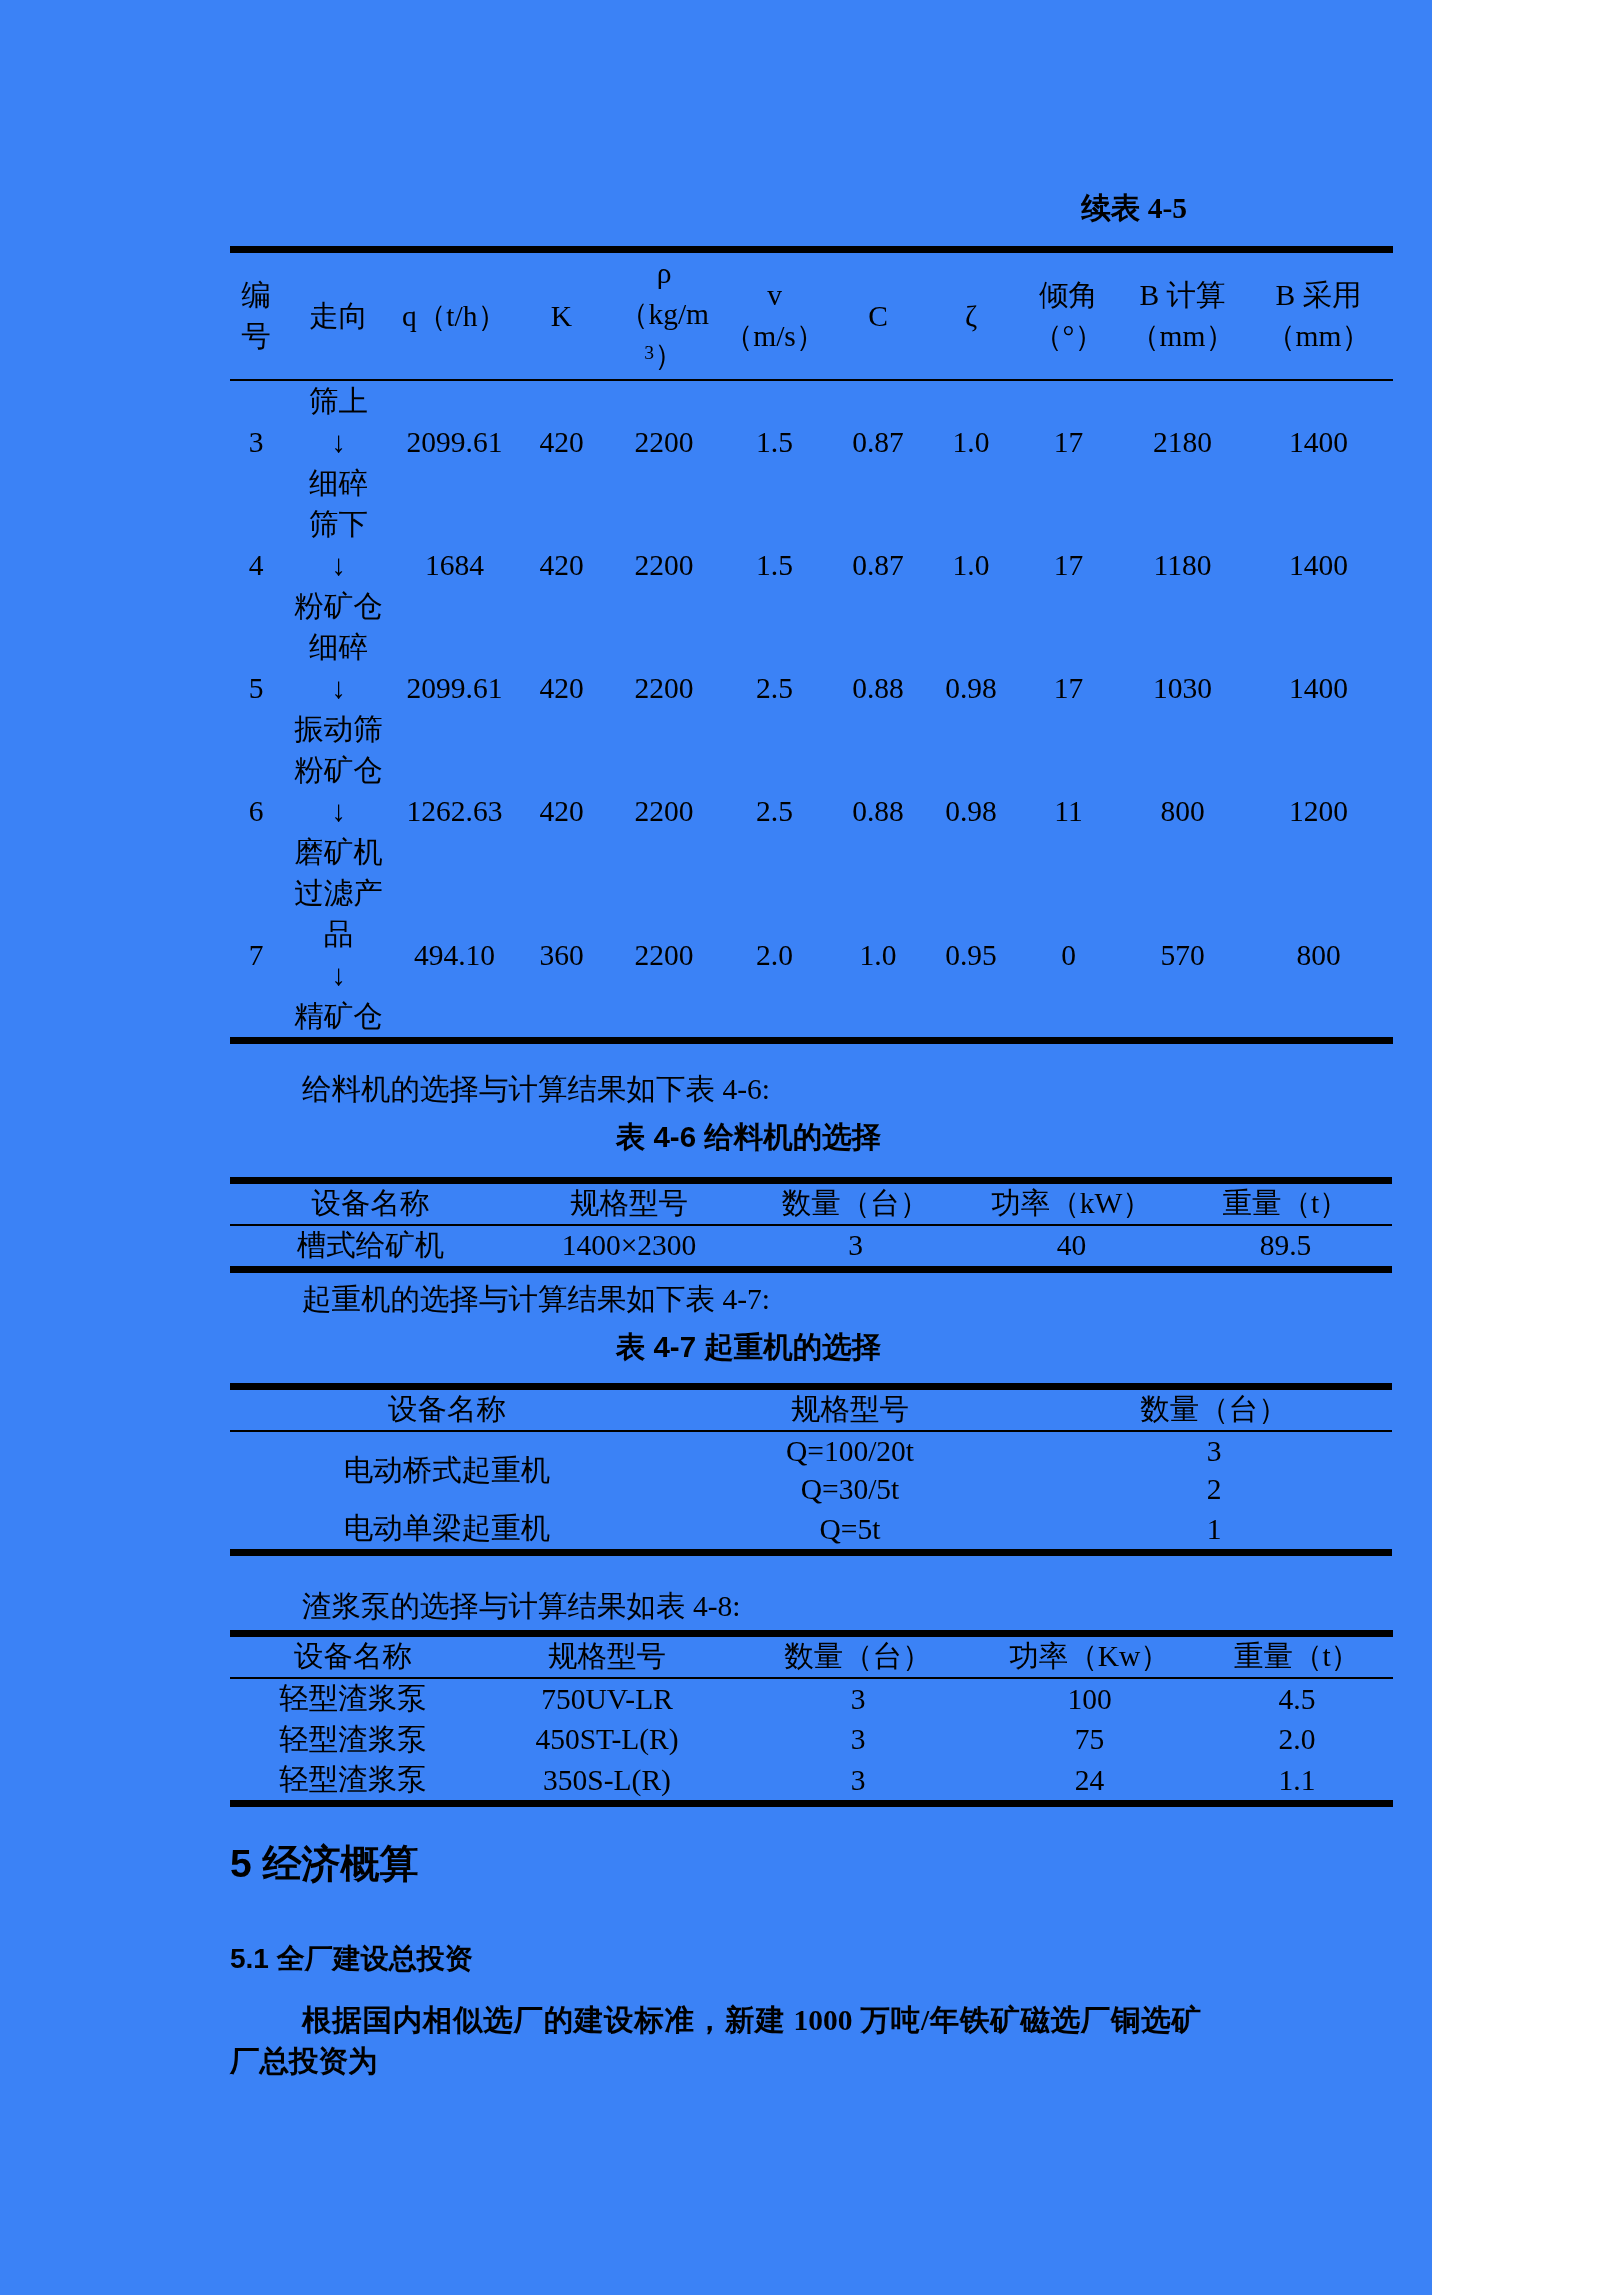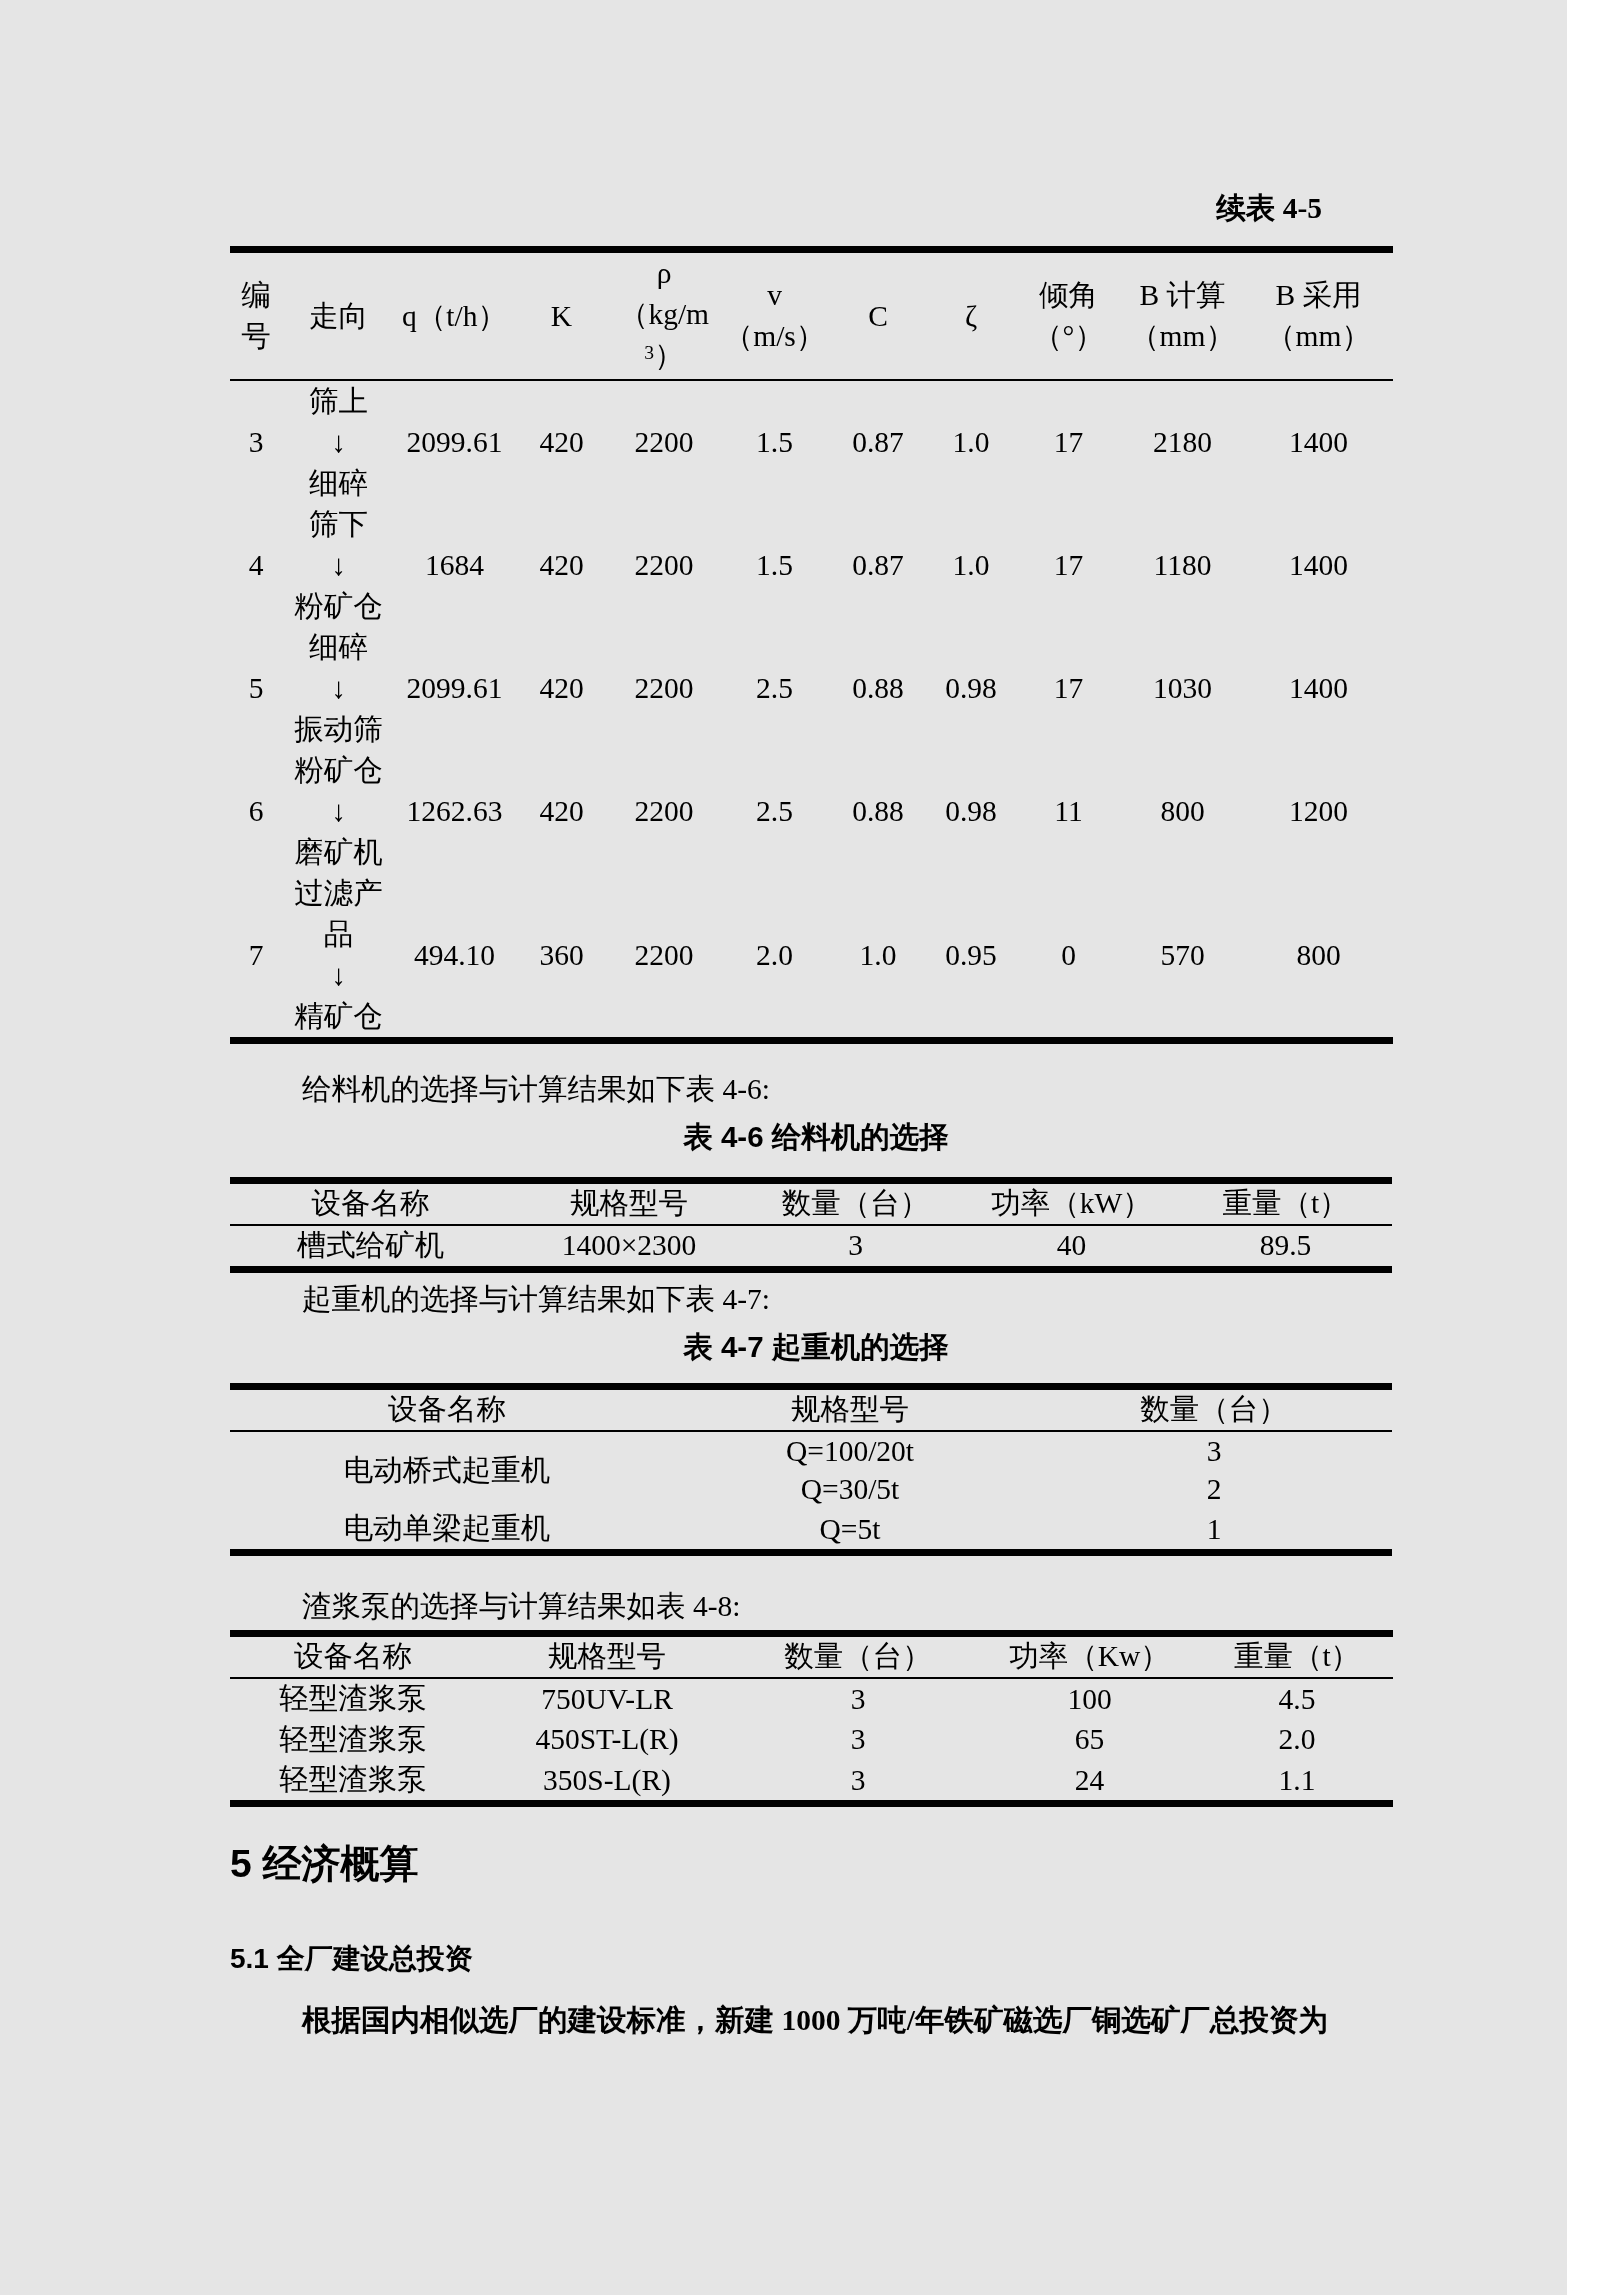--- a/index.html
+++ b/index.html
@@ -1,21 +1,21 @@
 <!DOCTYPE html>
 <html style="font-size:13px"><head>
 <meta charset="utf-8">
 <style>
   * { margin: 0; padding: 0; box-sizing: border-box; }
   html, body { background: #ffffff; }
   .page {
     position: relative;
-    width: 1567px;
+    width: 1432px;
     height: 2295px;
-    background: #e5e5e5;
+    background: #3b82f6;
     color: #000000;
     font-family: "Liberation Serif", "DejaVu Serif", serif;
     font-size: 29.5px;
     padding: 191px 231px 0 230px;
     overflow: hidden;
   }
   .cont-label {
     text-align: right;
     font-weight: bold;
     line-height: 34px;
@@ -315,21 +315,21 @@
         <td>轻型渣浆泵</td>
         <td>750UV-LR</td>
         <td>3</td>
         <td>100</td>
         <td>4.5</td>
       </tr>
       <tr>
         <td>轻型渣浆泵</td>
         <td>450ST-L(R)</td>
         <td>3</td>
-        <td>65</td>
+        <td>75</td>
         <td>2.0</td>
       </tr>
       <tr>
         <td>轻型渣浆泵</td>
         <td>350S-L(R)</td>
         <td>3</td>
         <td>24</td>
         <td>1.1</td>
       </tr>
     </tbody>

